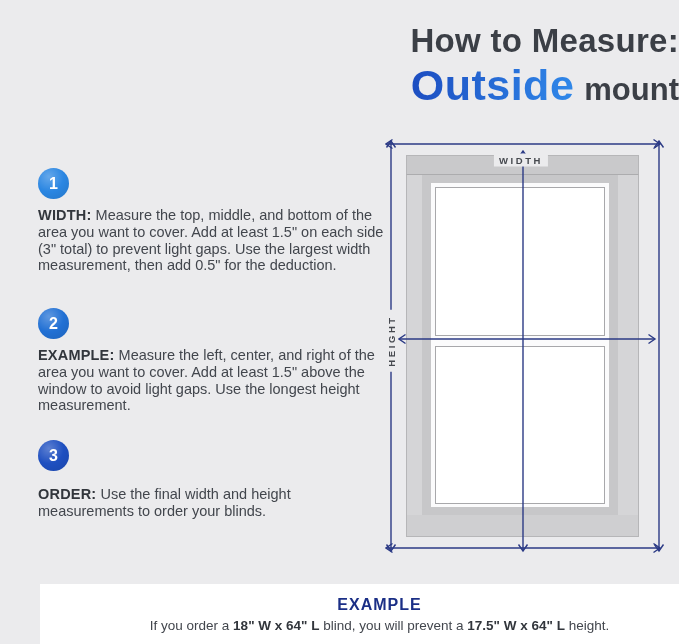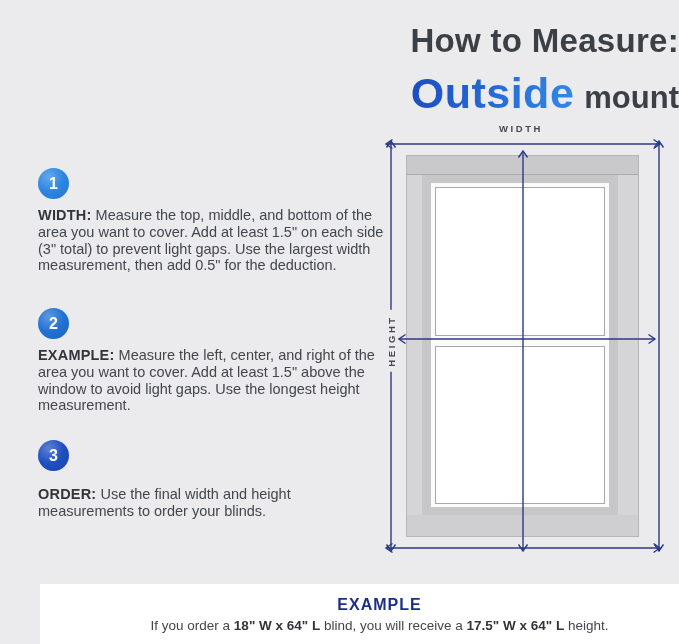--- a/index.html
+++ b/index.html
@@ -5,21 +5,21 @@
   html,body{margin:0;padding:0;}
   .page{
     position:relative; width:679px; height:644px; overflow:hidden;
     background:var(--bg,#ebebed);
     font-family:"Liberation Sans","DejaVu Sans",sans-serif;
     -webkit-font-smoothing:antialiased;
   }
   
   .title{position:absolute; top:24px; left:0; right:0; text-align:right; line-height:1.05;}
   .t1{font-size:33px; font-weight:600; color:var(--title-dark,#3b3f46); letter-spacing:.3px;}
-  .t2{margin-top:12px;}
+  .t2{margin-top:4px;}
   .hl{font-size:43px; font-weight:800; letter-spacing:.5px; color:var(--accent-start,#1d4fc2);}
   @supports ((-webkit-background-clip:text) or (background-clip:text)){
     .hl{
       background:linear-gradient(100deg,var(--accent-start,#1d4fc2) 5%,var(--accent-end,#2f86e8) 95%);
       -webkit-background-clip:text; background-clip:text; color:transparent;
     }
   }
   .t2 .suffix{font-size:31px; font-weight:600; color:var(--title-dark,#3b3f46); margin-left:10px;}
   
   .step{position:absolute; left:38px; width:352px;}
@@ -47,21 +47,21 @@
   .pane-bottom {left:435px; top:346px; width:170px; height:158px;}
   .win-sill  {left:407px; top:515px; width:231px; height:21px; background:var(--sill,#cfcfd1);}
   
   svg.arrows{position:absolute; left:0; top:0; width:679px; height:644px; pointer-events:none;}
   .mline{stroke:var(--arrow,#2b3a85); stroke-width:1.4; fill:none;}
   .ah-path{stroke:var(--arrow,#2b3a85);}
   .dim-label{
     position:absolute; background:var(--bg,#ebebed); color:var(--label,#45484e);
     font-size:9.5px; font-weight:700; letter-spacing:2.6px; padding:1px 5px; white-space:nowrap;
   }
-  .width-label{left:521px; top:128px; transform:translate(-50%,-50%);}
+  .width-label{left:521px; top:160px; transform:translate(-50%,-50%);}
   .height-label{left:391px; top:341px; transform:translate(-50%,-50%) rotate(-90deg);}
   
   .footer{position:absolute; left:0; top:584px; width:679px; height:60px; background:#fff; text-align:center;margin-left:40px;}
   .ex-h{margin-top:12px; font-size:16px; font-weight:700; letter-spacing:1px; color:var(--example-heading,#1b2f86);}
   .ex-p{margin:4px 0 0; font-size:13.5px; color:var(--text,#42464d);}
   .ex-p b{color:var(--text-strong,#32363c);}
 </style>
 </head>
 <body>
 
@@ -111,16 +111,16 @@
       <path class="mline" d="M523 151 V551" marker-start="url(#ah)" marker-end="url(#ah)"></path>
       <path class="mline" d="M659 141 V551" marker-start="url(#ah)" marker-end="url(#ah)"></path>
     </svg>
 
     <div class="dim-label width-label">WIDTH</div>
     <div class="dim-label height-label">HEIGHT</div>
   </div>
 
   <footer class="footer">
     <div class="ex-h">EXAMPLE</div>
-    <p class="ex-p"><span>If you order a </span><b>18" W x 64" L</b><span> blind, you will receive a </span><b>17.5" W x 64" L</b><span> height.</span></p>
+    <p class="ex-p"><span>If you order a </span><b>18" W x 64" L</b><span> blind, you will prevent a </span><b>17.5" W x 64" L</b><span> height.</span></p>
   </footer>
 
 </div>
 
 </body></html>

